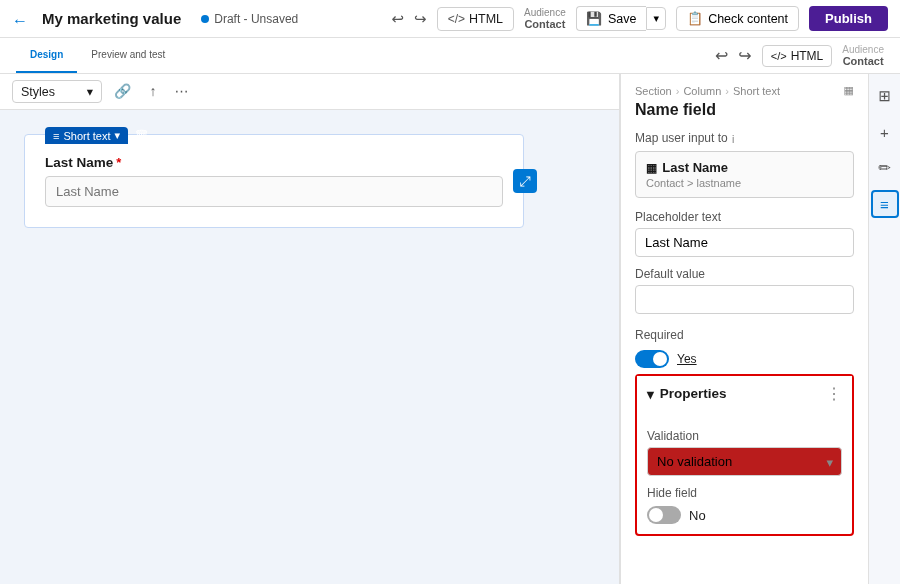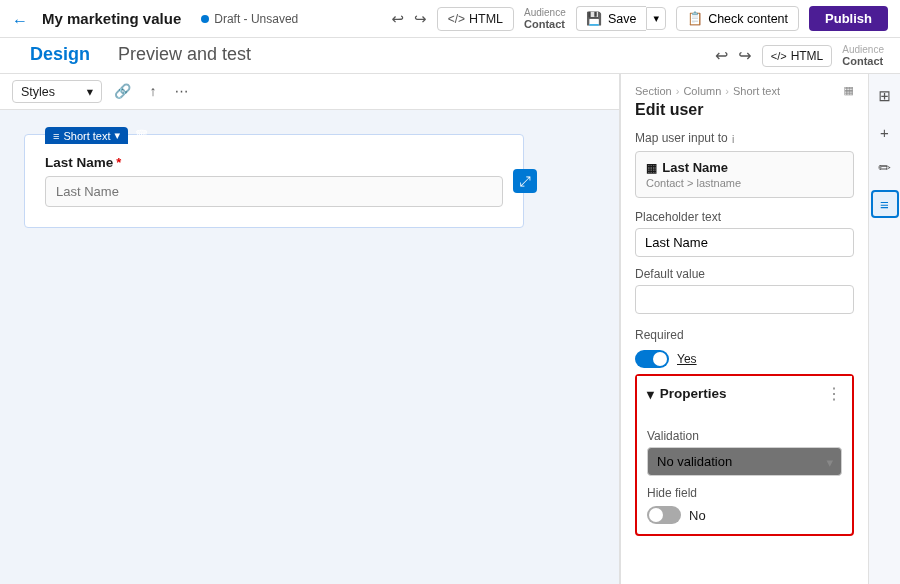--- a/index.html
+++ b/index.html
@@ -15,25 +15,25 @@
     .topbar-btn { display: flex; align-items: center; gap: 4px; border: 1px solid #d0d0d0; background: #fff; padding: 4px 10px; border-radius: 4px; cursor: pointer; font-size: 12.5px; color: #1a1a1a; }
     .topbar-btn-save { display: flex; align-items: center; gap: 0; }
     .btn-save-main { display: flex; align-items: center; gap: 5px; border: 1px solid #d0d0d0; background: #fff; padding: 4px 10px; border-radius: 4px 0 0 4px; cursor: pointer; font-size: 12.5px; border-right: none; }
     .btn-save-chevron { border: 1px solid #d0d0d0; background: #fff; padding: 4px 6px; border-radius: 0 4px 4px 0; cursor: pointer; font-size: 11px; }
     .btn-check { display: flex; align-items: center; gap: 5px; border: 1px solid #d0d0d0; background: #fff; padding: 4px 10px; border-radius: 4px; cursor: pointer; font-size: 12.5px; }
     .btn-publish { background: #4c1d95; color: #fff; border: none; padding: 5px 16px; border-radius: 4px; cursor: pointer; font-size: 13px; font-weight: 600; }
 
     
     .nav-tabs { display: flex; align-items: center; height: 36px; background: #fff; border-bottom: 1px solid #e0e0e0; padding: 0 16px; justify-content: space-between; }
     .nav-tabs-left { display: flex; gap: 0; }
-    .nav-tab { padding: 11px 14px; font-size: 18px; cursor: pointer; color: #555; border-bottom: 2px solid transparent; }
+    .nav-tab { padding: 11px 14px; font-size: 10px; cursor: pointer; color: #555; border-bottom: 2px solid transparent; }
     .nav-tab.active { color: #0078d4; border-bottom: 2px solid #0078d4; font-weight: 600; }
     .nav-tabs-right { display: flex; align-items: center; gap: 10px; }
     .nav-right-btn { display: flex; align-items: center; gap: 4px; background: none; border: none; cursor: pointer; font-size: 12px; color: #555; }
-    .audience-block { display: flex; flex-direction: column; align-items: flex-start; font-size: 10px; color: #555; cursor: pointer; }
+    .audience-block { display: flex; flex-direction: column; align-items: center; font-size: 10px; color: #555; cursor: pointer; }
     .audience-label { font-size: 10px; color: #888; }
     .audience-val { font-size: 11px; font-weight: 600; }
 
     
     .main-layout { display: flex; height: calc(584px - 74px); }
 
     
     .canvas-area { flex: 1; background: #f0f4fa; overflow: auto; display: flex; flex-direction: column; border-right: 1px solid #e0e0e0; }
     .canvas-toolbar { display: flex; align-items: flex-start; gap: 6px; background: #fff; border-bottom: 1px solid #e0e0e0; padding: 6px 12px; }
     .styles-dropdown { display: flex; align-items: center; gap: 6px; border: 1px solid #d0d0d0; background: #fff; padding: 3px 8px; border-radius: 4px; cursor: pointer; font-size: 12.5px; min-width: 90px; justify-content: space-between; }
@@ -77,21 +77,21 @@
     .required-text { font-size: 12px; text-decoration: underline; }
 
     
     .properties-section { border: 2px solid #d00; border-radius: 4px; margin-top: 6px; margin-bottom: 10px; }
     .properties-header { display: flex; align-items: center; justify-content: space-between; padding: 8px 10px; cursor: pointer; background: #fff; }
     .properties-title { font-size: 13.5px; font-weight: 600; display: flex; align-items: center; gap: 6px; }
     .properties-more { color: #888; font-size: 16px; cursor: pointer; }
     .properties-body { padding: 8px 10px 10px; }
     .select-wrapper { position: relative; }
     .select-wrapper::after { content: '▾'; position: absolute; right: 9px; top: 50%; transform: translateY(-50%); color: #888; pointer-events: none; }
-    .select-wrapper select { width: 100%; border: 1px solid #d0d0d0; border-radius: 4px; padding: 6px 28px 6px 9px; font-size: 13px; background: #737373; appearance: none; cursor: pointer; outline: none; }
+    .select-wrapper select { width: 100%; border: 1px solid #d0d0d0; border-radius: 4px; padding: 6px 28px 6px 9px; font-size: 13px; background: #b91c1c; appearance: none; cursor: pointer; outline: none; }
 
     .number-input-wrapper { position: relative; }
     .number-input-wrapper input { width: 100%; border: 1px solid #d0d0d0; border-radius: 4px; padding: 6px 24px 6px 9px; font-size: 13px; outline: none; }
     .number-input-arrows { position: absolute; right: 4px; top: 50%; transform: translateY(-50%); display: flex; flex-direction: column; gap: 1px; }
     .num-arrow { background: none; border: none; cursor: pointer; font-size: 9px; color: #888; line-height: 1; padding: 0; }
 
     .hide-field-row { display: flex; align-items: center; gap: 8px; margin-top: 10px; }
     .toggle-off { width: 34px; height: 18px; background: #aaa; border-radius: 9px; position: relative; cursor: pointer; display: inline-block; }
     .toggle-off-thumb { width: 14px; height: 14px; background: #fff; border-radius: 50%; position: absolute; top: 2px; left: 2px; }
   </style>
@@ -205,21 +205,21 @@
       <div class="breadcrumb">
         <span>Section</span>
         <span class="breadcrumb-sep">›</span>
         <span>Column</span>
         <span class="breadcrumb-sep">›</span>
         <span>Short text</span>
         <span style="margin-left:auto;color:#888;cursor:pointer;">▦</span>
       </div>
 
       
-      <div class="edit-field-title">Edit user</div>
+      <div class="edit-field-title">Name field</div>
 
       
       <div class="map-input-label">
         <span>Map user input to</span>
         <span style="color:#888;font-size:11px;">ℹ</span>
       </div>
       <div class="map-input-box">
         <div class="map-field-name">
           <span style="font-size:12px;">▦</span>
           <span>Last Name</span>

